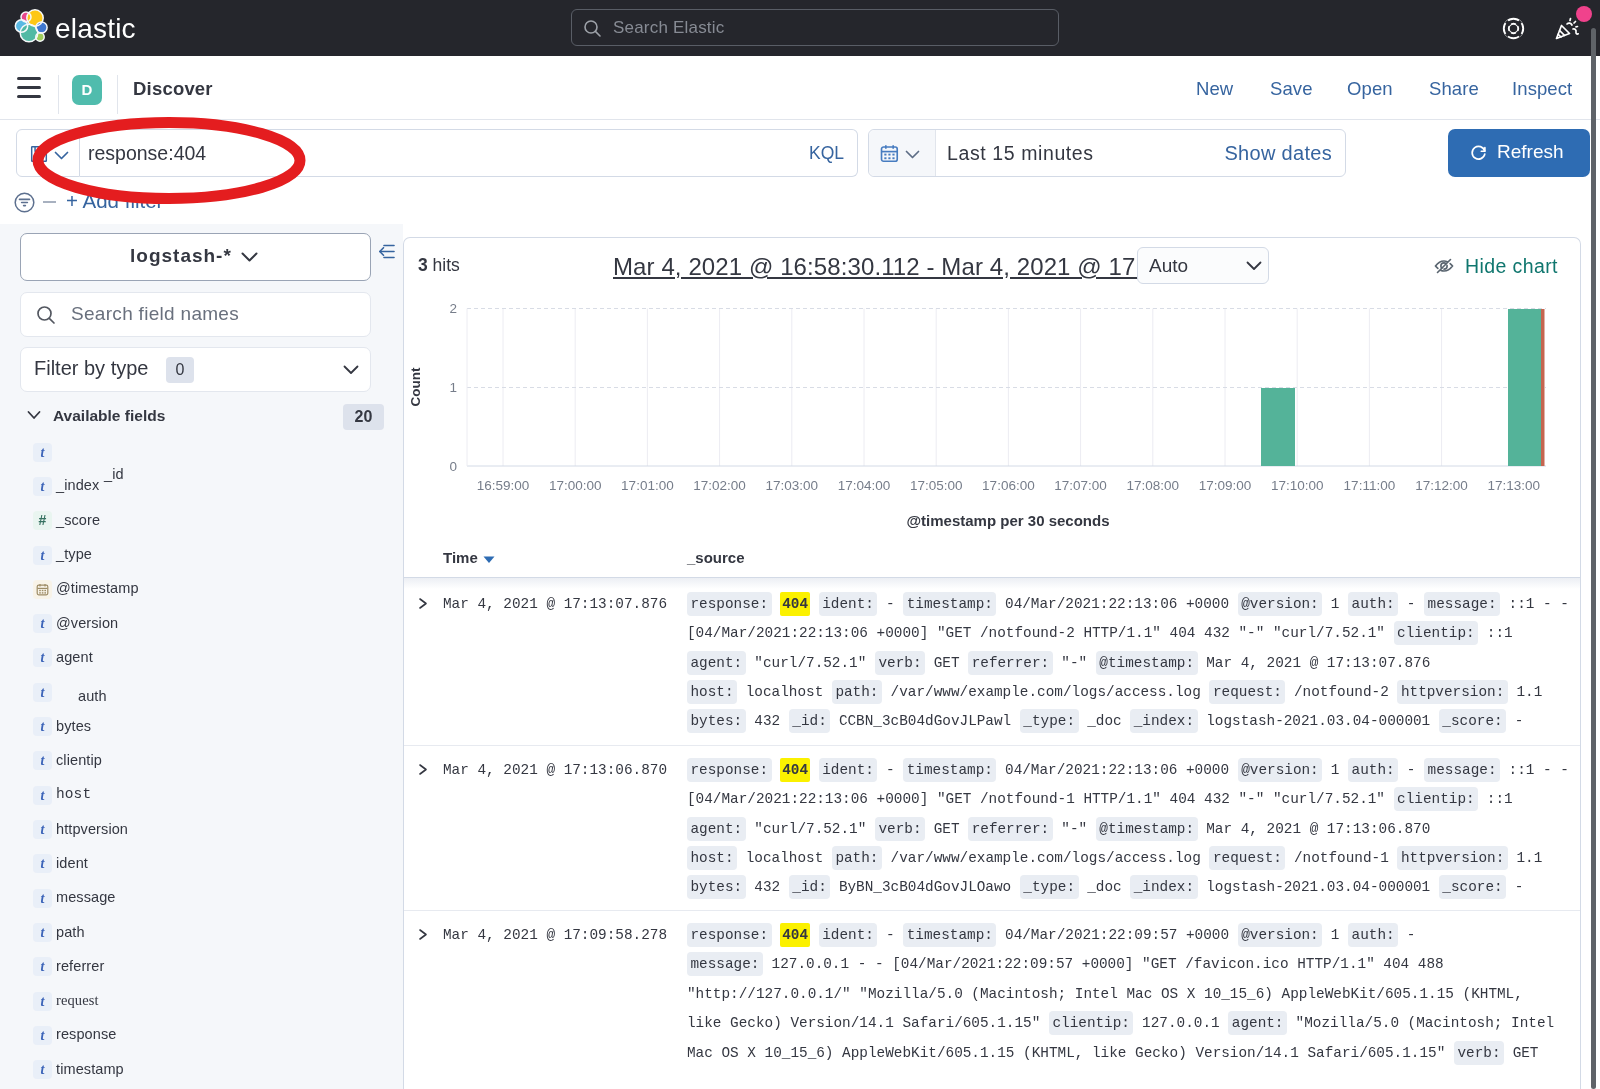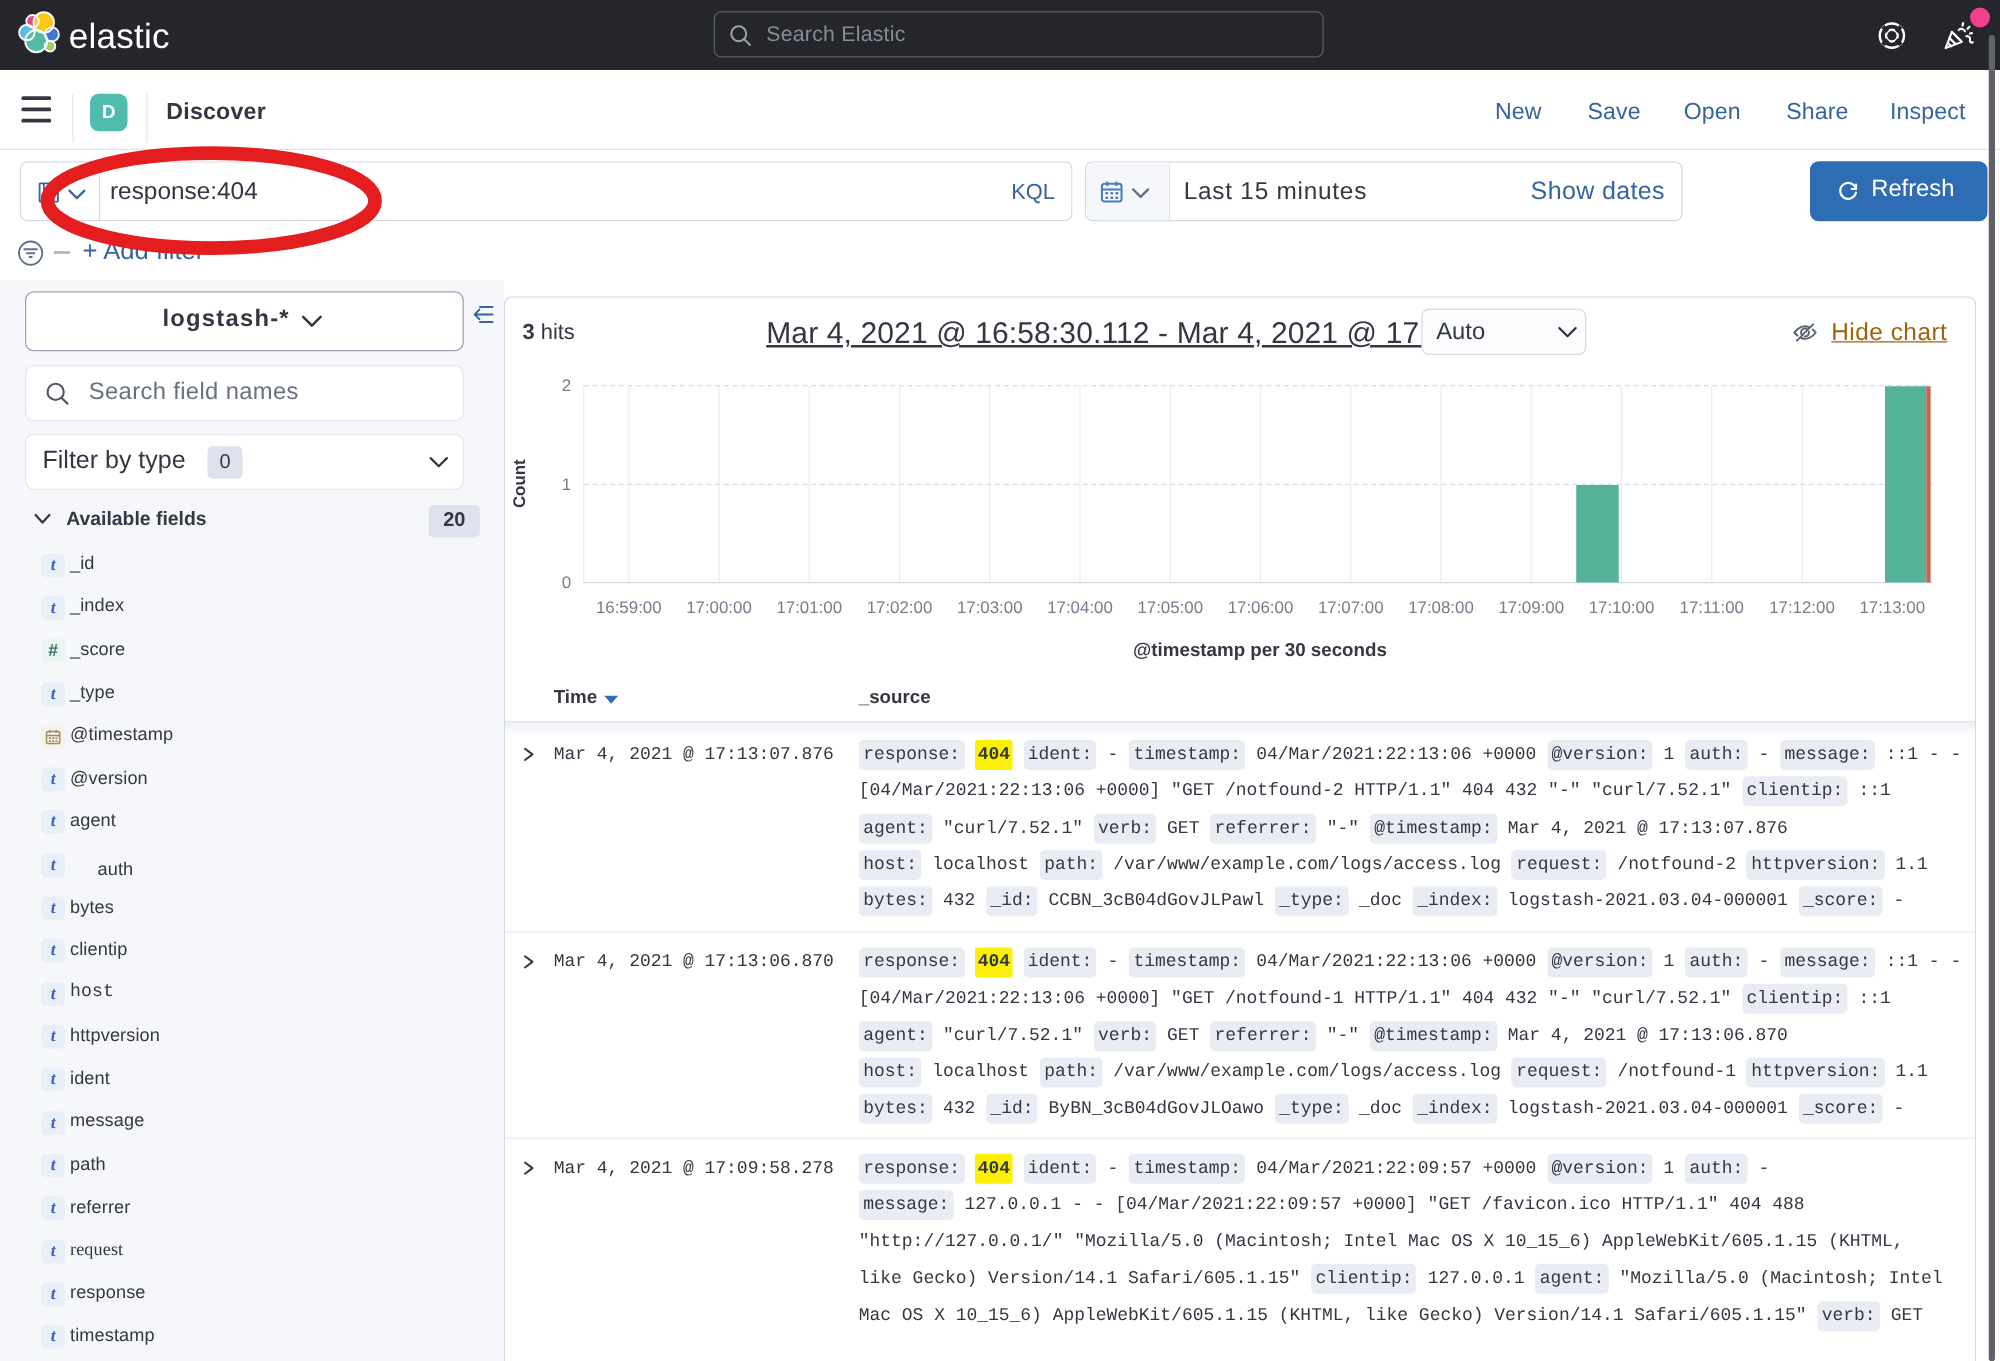--- a/index.html
+++ b/index.html
@@ -54,21 +54,21 @@
 .tok.date { background:#f8f3e8; }
 
 
 #panel { position:absolute; left:403px; top:237px; width:1178px; height:852px; background:#fff; border:1px solid #d3dae6; border-bottom:none; border-radius:7px 7px 0 0; }
 
 #hits { position:absolute; left:14px; top:17px; font-size:17.5px; }
 #daterange { position:absolute; left:209px; top:15px; font-size:24px; font-weight:500; color:#343741; letter-spacing:0.1px;text-decoration:underline; }
 #autosel { position:absolute; left:733px; top:9px; width:132px; height:37px; background:#fbfcfd; border:1px solid #d3dae6; border-radius:6px; }
 #autosel .t { position:absolute; left:11px; top:7px; font-size:19px; color:#343741; }
 #hidechart { position:absolute; left:1030px; top:18px; }
-#hidechart .t { position:absolute; left:31px; top:-1px; font-size:19.5px; color:#a16207; white-space:nowrap; letter-spacing:0.4px;text-decoration:underline; }
+#hidechart .t { position:absolute; left:31px; top:-1px; font-size:19.5px; color:#0f766e; white-space:nowrap; letter-spacing:0.4px; }
 #axistitle { position:absolute; left:0px; top:274px; width:1208px; text-align:center; font-size:15px; font-weight:700; color:#343741; }
 
 .thead { position:absolute; font-size:15px; font-weight:700; color:#343741; }
 .hline { position:absolute; left:404px; width:1176px; height:1px; background:#d3dae6; }
 .hline.light { background:#e7eaf0; }
 .mono { font-family:"Liberation Mono", monospace; font-size:14.37px; color:#343741; }
 .time { position:absolute; left:443px; white-space:pre; }
 .sl { position:absolute; left:687px; white-space:pre; }
 .chip { background:#e9edf3; border-radius:4px; padding:4px 3.5px; }
 .hl { background:#fbf100; border-radius:2px; padding:4px 2px; font-weight:700; }
@@ -234,21 +234,21 @@
         <path d="M1.5 1.5 L8 8 L14.5 1.5" stroke="#343741" stroke-width="1.8" fill="none" stroke-linecap="round" stroke-linejoin="round"></path>
       </svg>
   </div>
   <div id="avfields">Available fields</div>
   <svg style="position:absolute; left:27px; top:410px;" width="14" height="10">
       <path d="M1.5 2 L7 8 L12.5 2" stroke="#343741" stroke-width="1.8" fill="none" stroke-linecap="round" stroke-linejoin="round"></path>
     </svg>
   <div class="badge" style="left:343px; top:404px; width:41px; height:26px; line-height:26px; font-size:16px; font-weight:700;">20</div>
   <div id="fieldlist">
       <div class="tok" style="top:442.5px;"><span>t</span></div>
-      <div class="fitem" style="top:443.0px;">_id</div>
+      <div class="fitem" style="top:466px;margin-left:48px;">_id</div>
       <div class="tok" style="top:476.8px;"><span>t</span></div>
       <div class="fitem" style="top:477.3px;">_index</div>
       <div class="tok num" style="top:511.1px;"><span>#</span></div>
       <div class="fitem" style="top:511.6px;">_score</div>
       <div class="tok" style="top:545.5px;"><span>t</span></div>
       <div class="fitem" style="top:546.0px;">_type</div>
       <div class="tok date" style="top:579.8px;"><svg width="13" height="13" style="margin-top:3px;">
           <g stroke="#9d8c66" stroke-width="1.2" fill="none">
             <rect x="1.2" y="2.2" width="10.6" height="9.6" rx="1.5"></rect>
             <line x1="1.5" y1="5.4" x2="11.5" y2="5.4"></line>

